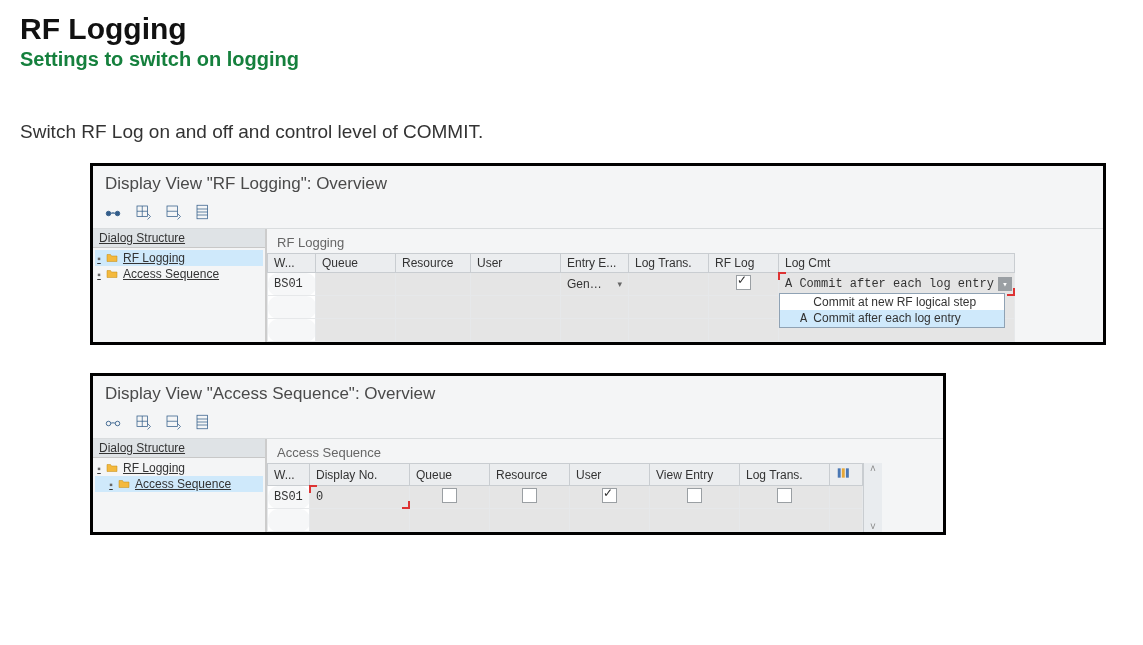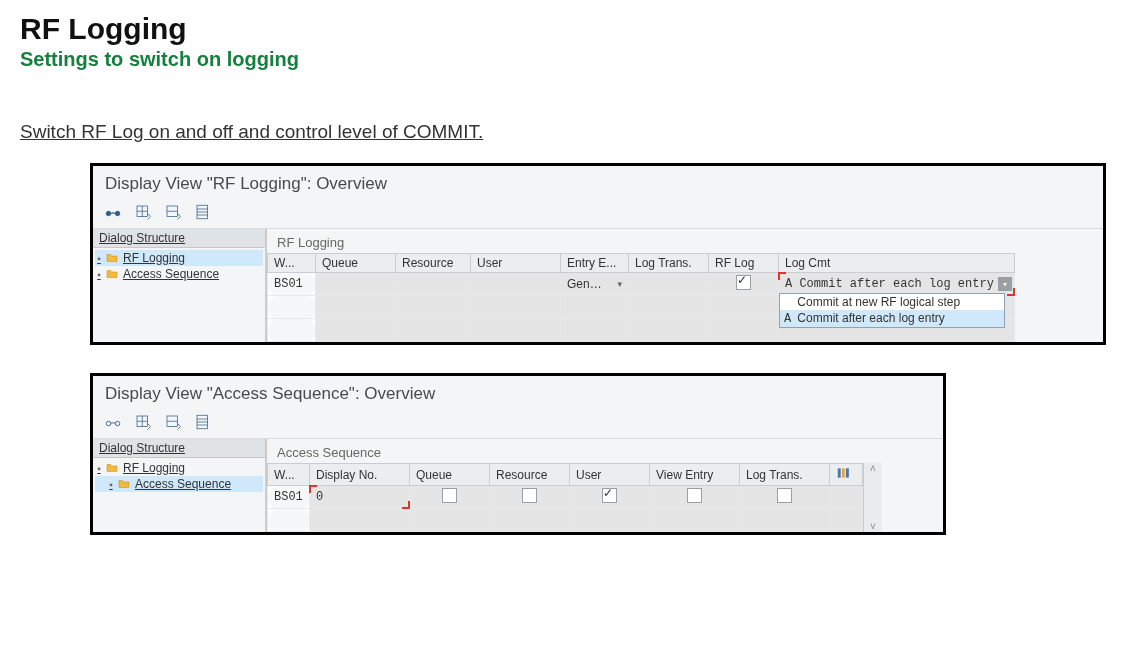--- a/index.html
+++ b/index.html
@@ -22,21 +22,20 @@
     margin: 2px 0 0 0;
     font-size: 20px;
     font-weight: bold;
     color: #15803d; 
   }
   p.desc {
     margin-top: 50px;
     margin-bottom: 20px;
     font-size: 19px;
     color: #333;
-    text-decoration: underline;
   }
 
   .panel-frame {
     border: 3px solid #000;
     margin: 0 0 28px 70px;
     width: 1010px;
     background: #f4f5f6;
   }
 
   .panel-title {
@@ -170,21 +169,21 @@
   .combo-wrap { position:relative; }
   .combo-list {
     position:absolute;
     top:18px; left:0;
     width: 224px;
     border:1px solid #8fa2b4;
     background:#fff;
     font-size:12px;
     z-index:5;
   }
-  .combo-list .opt { padding:1px 4px; font-family: Arial, sans-serif; cursor:pointer; }
+  .combo-list .opt { padding:1px 20px; font-family: Arial, sans-serif; cursor:pointer; }
   .combo-list .opt .letter { display:inline-block; width:10px; font-family:"Courier New",monospace; }
   .combo-list .opt.selected { background:#cfe9fb; }
 
   
   .mini-dd {
     display:flex; align-items:center; justify-content:space-between;
     gap:3px;
   }
   .mini-dd .arrow {
     color:#666; font-size:9px;

